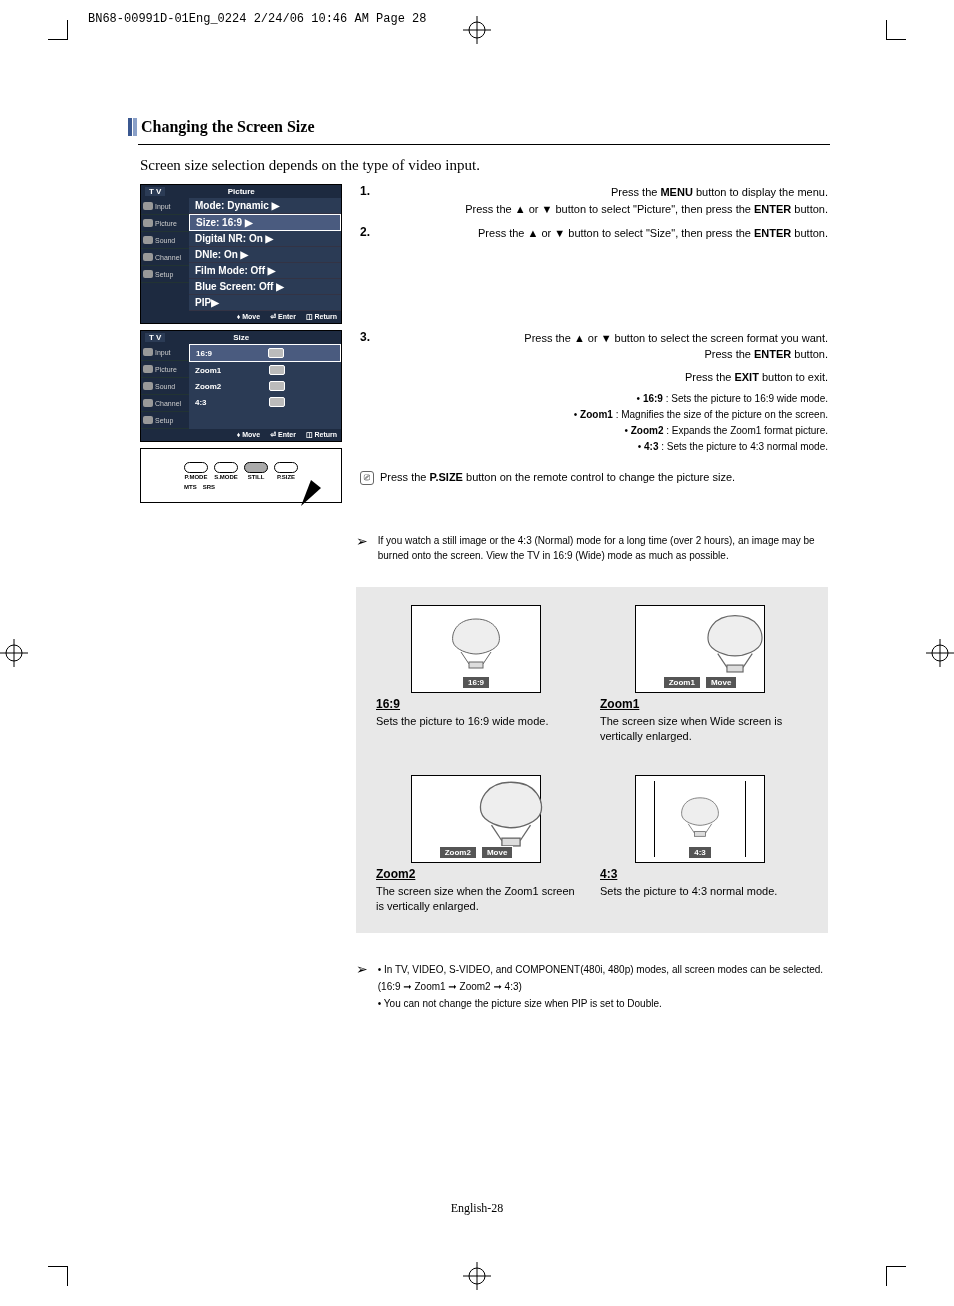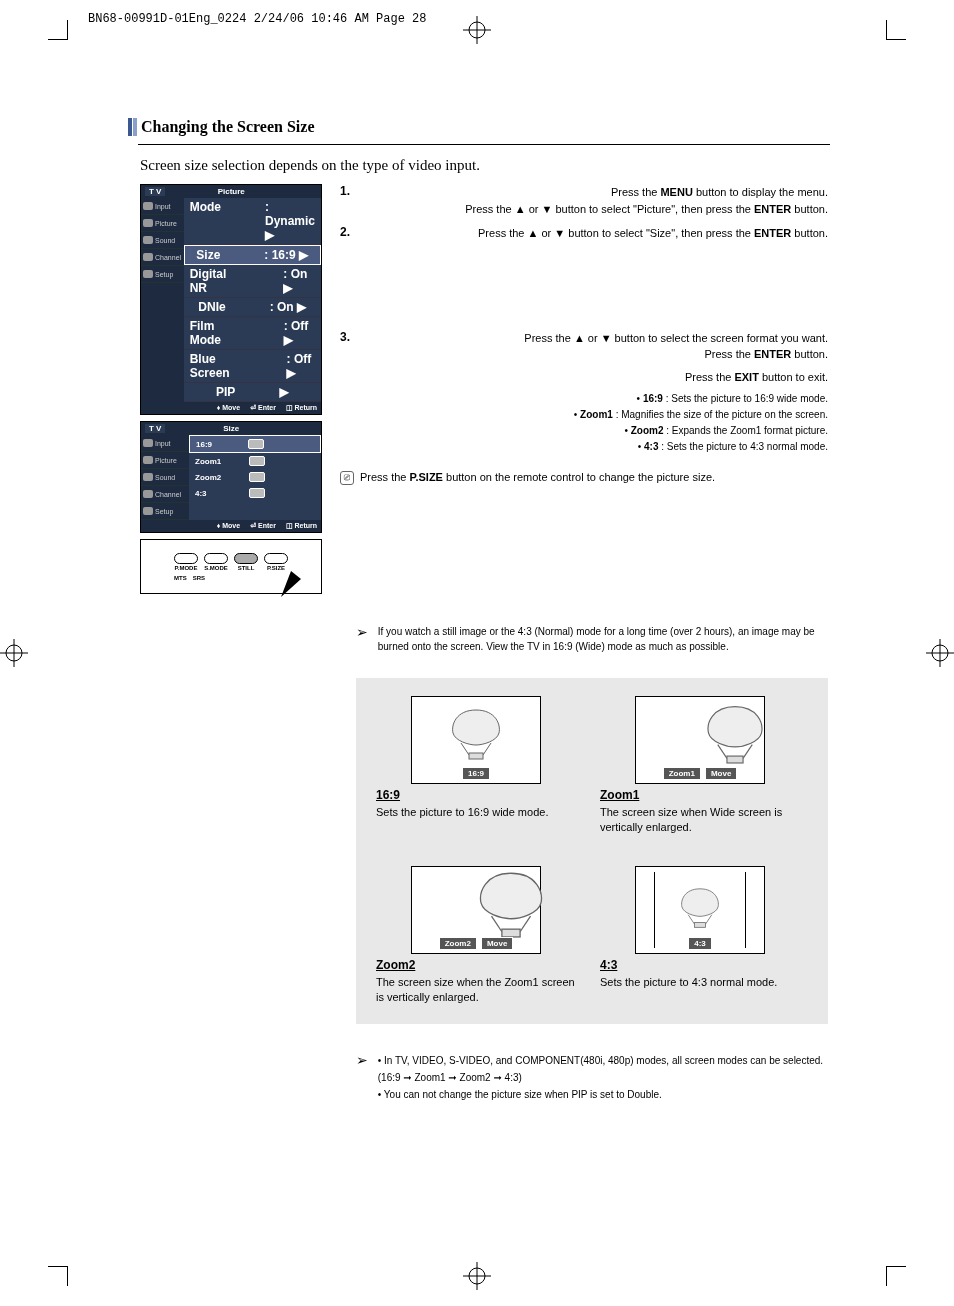--- a/index.html
+++ b/index.html
@@ -19,32 +19,32 @@
   .regmark line { stroke: #000; stroke-width: 1; }
   .header-line { position: absolute; top: 12px; left: 88px; font-family: "Courier New", monospace; font-size: 12px; }
   .content { position: absolute; top: 118px; left: 128px; width: 700px; }
   .title-row { display: flex; align-items: center; margin-bottom: 8px; }
   .tbar { width: 4px; height: 18px; background: #3b5890; margin-bottom: 0; }
   .tbar2 { width: 4px; height: 18px; background: #8aa0c8; margin-left:1px;}
   .section-title { font-family: "Times New Roman", serif; font-size: 16px; font-weight: bold; }
   .title-underline { border-bottom: 1px solid #000; width: 692px; margin-left: 10px; margin-top: 2px; }
   .intro { margin: 12px 0 10px 12px; font-size: 15px; font-family: "Times New Roman", serif; }
   .cols { display: flex; gap: 18px; margin-left: 12px; }
-  .leftcol { width: 182px; }
+  .leftcol { width: 202px; }
   .rightcol { flex: 1; font-size: 11px; }
   .osd { background: #2b3b55; color: #fff; font-size: 8px; border: 1px solid #000; margin-bottom: 6px; }
   .osd-hdr { display: flex; justify-content: space-between; background: #1d2a40; padding: 2px 4px; font-weight: bold; }
   .osd-hdr .tv { background: #2b3b55; padding: 0 4px; }
   .osd-hdr .center { flex:1; text-align: center; }
   .osd-body { display: flex; }
   .osd-side { width: 48px; background: #1d2a40; }
   .osd-side-item { padding: 4px 2px; display: flex; align-items: center; gap: 2px; font-size: 7px; color: #ccc; border-bottom: 1px solid #233; }
   .osd-side-item .ic { width: 10px; height: 8px; background: #999; border-radius: 2px; }
   .osd-main { flex: 1; }
-  .osd-row { display: flex; justify-content: center; padding: 2px 6px; border-bottom: 1px solid #334; font-size: 12px; font-weight: bold; gap: 44px; }
+  .osd-row { display: flex; justify-content: flex-start; padding: 2px 6px; border-bottom: 1px solid #334; font-size: 10px; font-weight: bold; }
   .osd-row.sel { background: #4a5b7f; border: 1px solid #fff; }
   .osd-row .arrow { color: #fff; }
   .osd-ftr { display: flex; justify-content: flex-end; gap: 10px; background: #1d2a40; padding: 2px 4px; font-size: 7px; font-weight: bold; }
   .osd-size-row { display: flex; align-items: center; justify-content: space-between; padding: 3px 6px; font-weight: bold; font-size: 8px; }
   .osd-size-row .thumb { width: 16px; height: 10px; background: #bbb; border: 1px solid #fff; border-radius: 2px; margin-right:50px;}
   .osd-size-row.sel { background: #4a5b7f; border: 1px solid #fff; }
   .remote { border: 1px solid #000; height: 55px; position: relative; background: #fff; display:flex; align-items:center; justify-content:center;}
   .remote-inner { display:flex; gap: 6px; padding:4px 10px;}
   .rbtn { text-align: center; font-size: 6px; font-weight: bold; }
   .rbtn .oval { width: 24px; height: 11px; border: 1px solid #000; border-radius: 6px; margin: 0 auto 1px; background:#fff;}
@@ -374,13 +374,14 @@
 
     <div class="bottom-warn" style="margin-left:228px;">
       <span class="chev" style="font-size:14px;">➢</span>
       <ul>
         <li>In TV, VIDEO, S-VIDEO, and COMPONENT(480i, 480p) modes, all screen modes can be selected. (16:9 ➞ Zoom1 ➞ Zoom2 ➞ 4:3)</li>
         <li>You can not change the picture size when PIP is set to Double.</li>
       </ul>
     </div>
   </div>
 
+  <div class="footer-pg">English-28</div>
 </div>
 
 </body></html>

